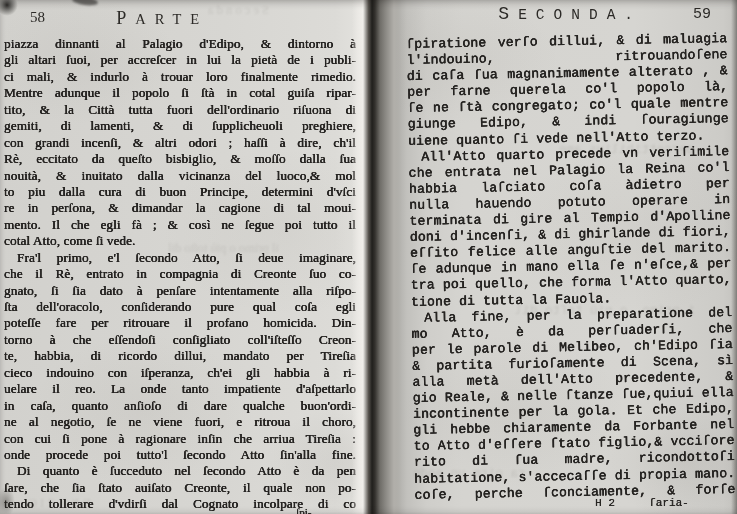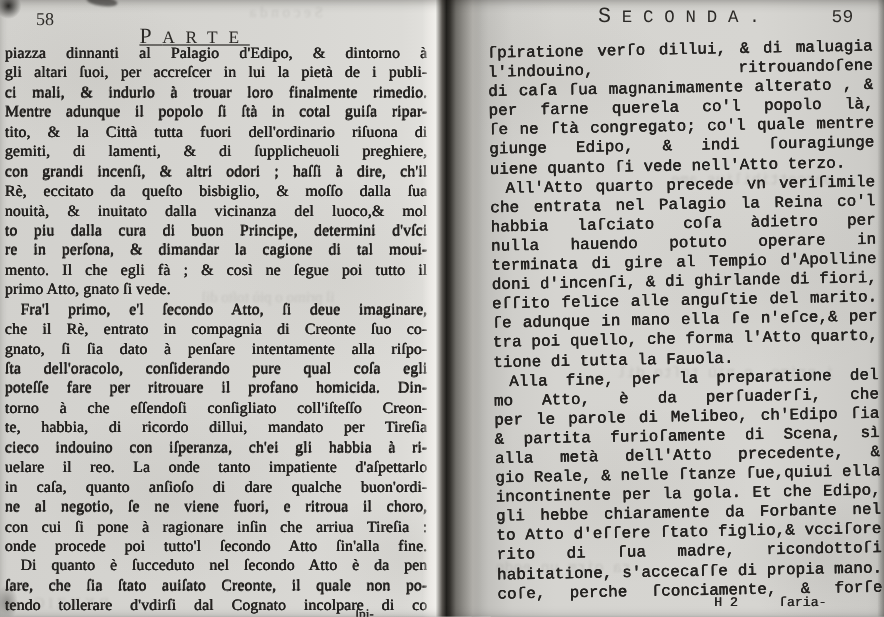--- a/index.html
+++ b/index.html
@@ -84,36 +84,36 @@
   .vignette{position:absolute;inset:0;z-index:6;pointer-events:none;
     box-shadow:inset 0 4px 10px -4px rgba(20,18,16,0.45),inset 0 -4px 10px -6px rgba(20,18,16,0.35);}
 </style>
 </head>
 <body>
 
 <div class="spread">
 
   <section class="page page-left">
     <span class="runhead-num" style="left:30px;top:9px;">58</span>
-    <div class="runhead-title" style="left:4px;top:20px;width:312px;text-decoration:underline;">PARTE</div>
+    <div class="runhead-title" style="left:4px;top:8px;width:312px;">PARTE</div>
 
     <div class="textblock tb-left">
         <div class="line">piazza dinnanti al Palagio d'Edipo, &amp; dintorno à</div>
         <div class="line">gli altari ſuoi, per accreſcer in lui la pietà de i publi-</div>
         <div class="line">ci mali, &amp; indurlo à trouar loro finalmente rimedio.</div>
         <div class="line">Mentre adunque il popolo ſi ſtà in cotal guiſa ripar-</div>
         <div class="line">tito, &amp; la Città tutta fuori dell'ordinario riſuona di</div>
         <div class="line">gemiti, di lamenti, &amp; di ſupplicheuoli preghiere,</div>
         <div class="line">con grandi incenſi, &amp; altri odori ; haſſi à dire, ch'il</div>
         <div class="line">Rè, eccitato da queſto bisbiglio, &amp; moſſo dalla ſua</div>
         <div class="line">nouità, &amp; inuitato dalla vicinanza del luoco,&amp; mol</div>
         <div class="line">to piu dalla cura di buon Principe, determini d'vſci</div>
         <div class="line">re in perſona, &amp; dimandar la cagione di tal moui-</div>
         <div class="line">mento.  Il che egli fà ; &amp; così ne ſegue poi tutto il</div>
-        <div class="line end">primo Atto, gnato ſi vede.</div>
+        <div class="line end">cotal Atto, come ſi vede.</div>
         <div class="line indent">Fra'l primo, e'l ſecondo Atto, ſi deue imaginare,</div>
         <div class="line">che il Rè, entrato in compagnia di Creonte ſuo co-</div>
         <div class="line">gnato, ſi ſia dato à penſare intentamente alla riſpo-</div>
         <div class="line">ſta dell'oracolo, conſiderando pure qual coſa egli</div>
         <div class="line">poteſſe fare per ritrouare il profano homicida. Din-</div>
         <div class="line">torno à che eſſendoſi conſigliato coll'iſteſſo Creon-</div>
         <div class="line">te, habbia, di ricordo dillui, mandato per Tireſia</div>
         <div class="line">cieco indouino con iſperanza, ch'ei gli habbia à ri-</div>
         <div class="line">uelare il reo. La onde tanto impatiente d'aſpettarlo</div>
         <div class="line">in caſa, quanto anſioſo di dare qualche buon'ordi-</div>

